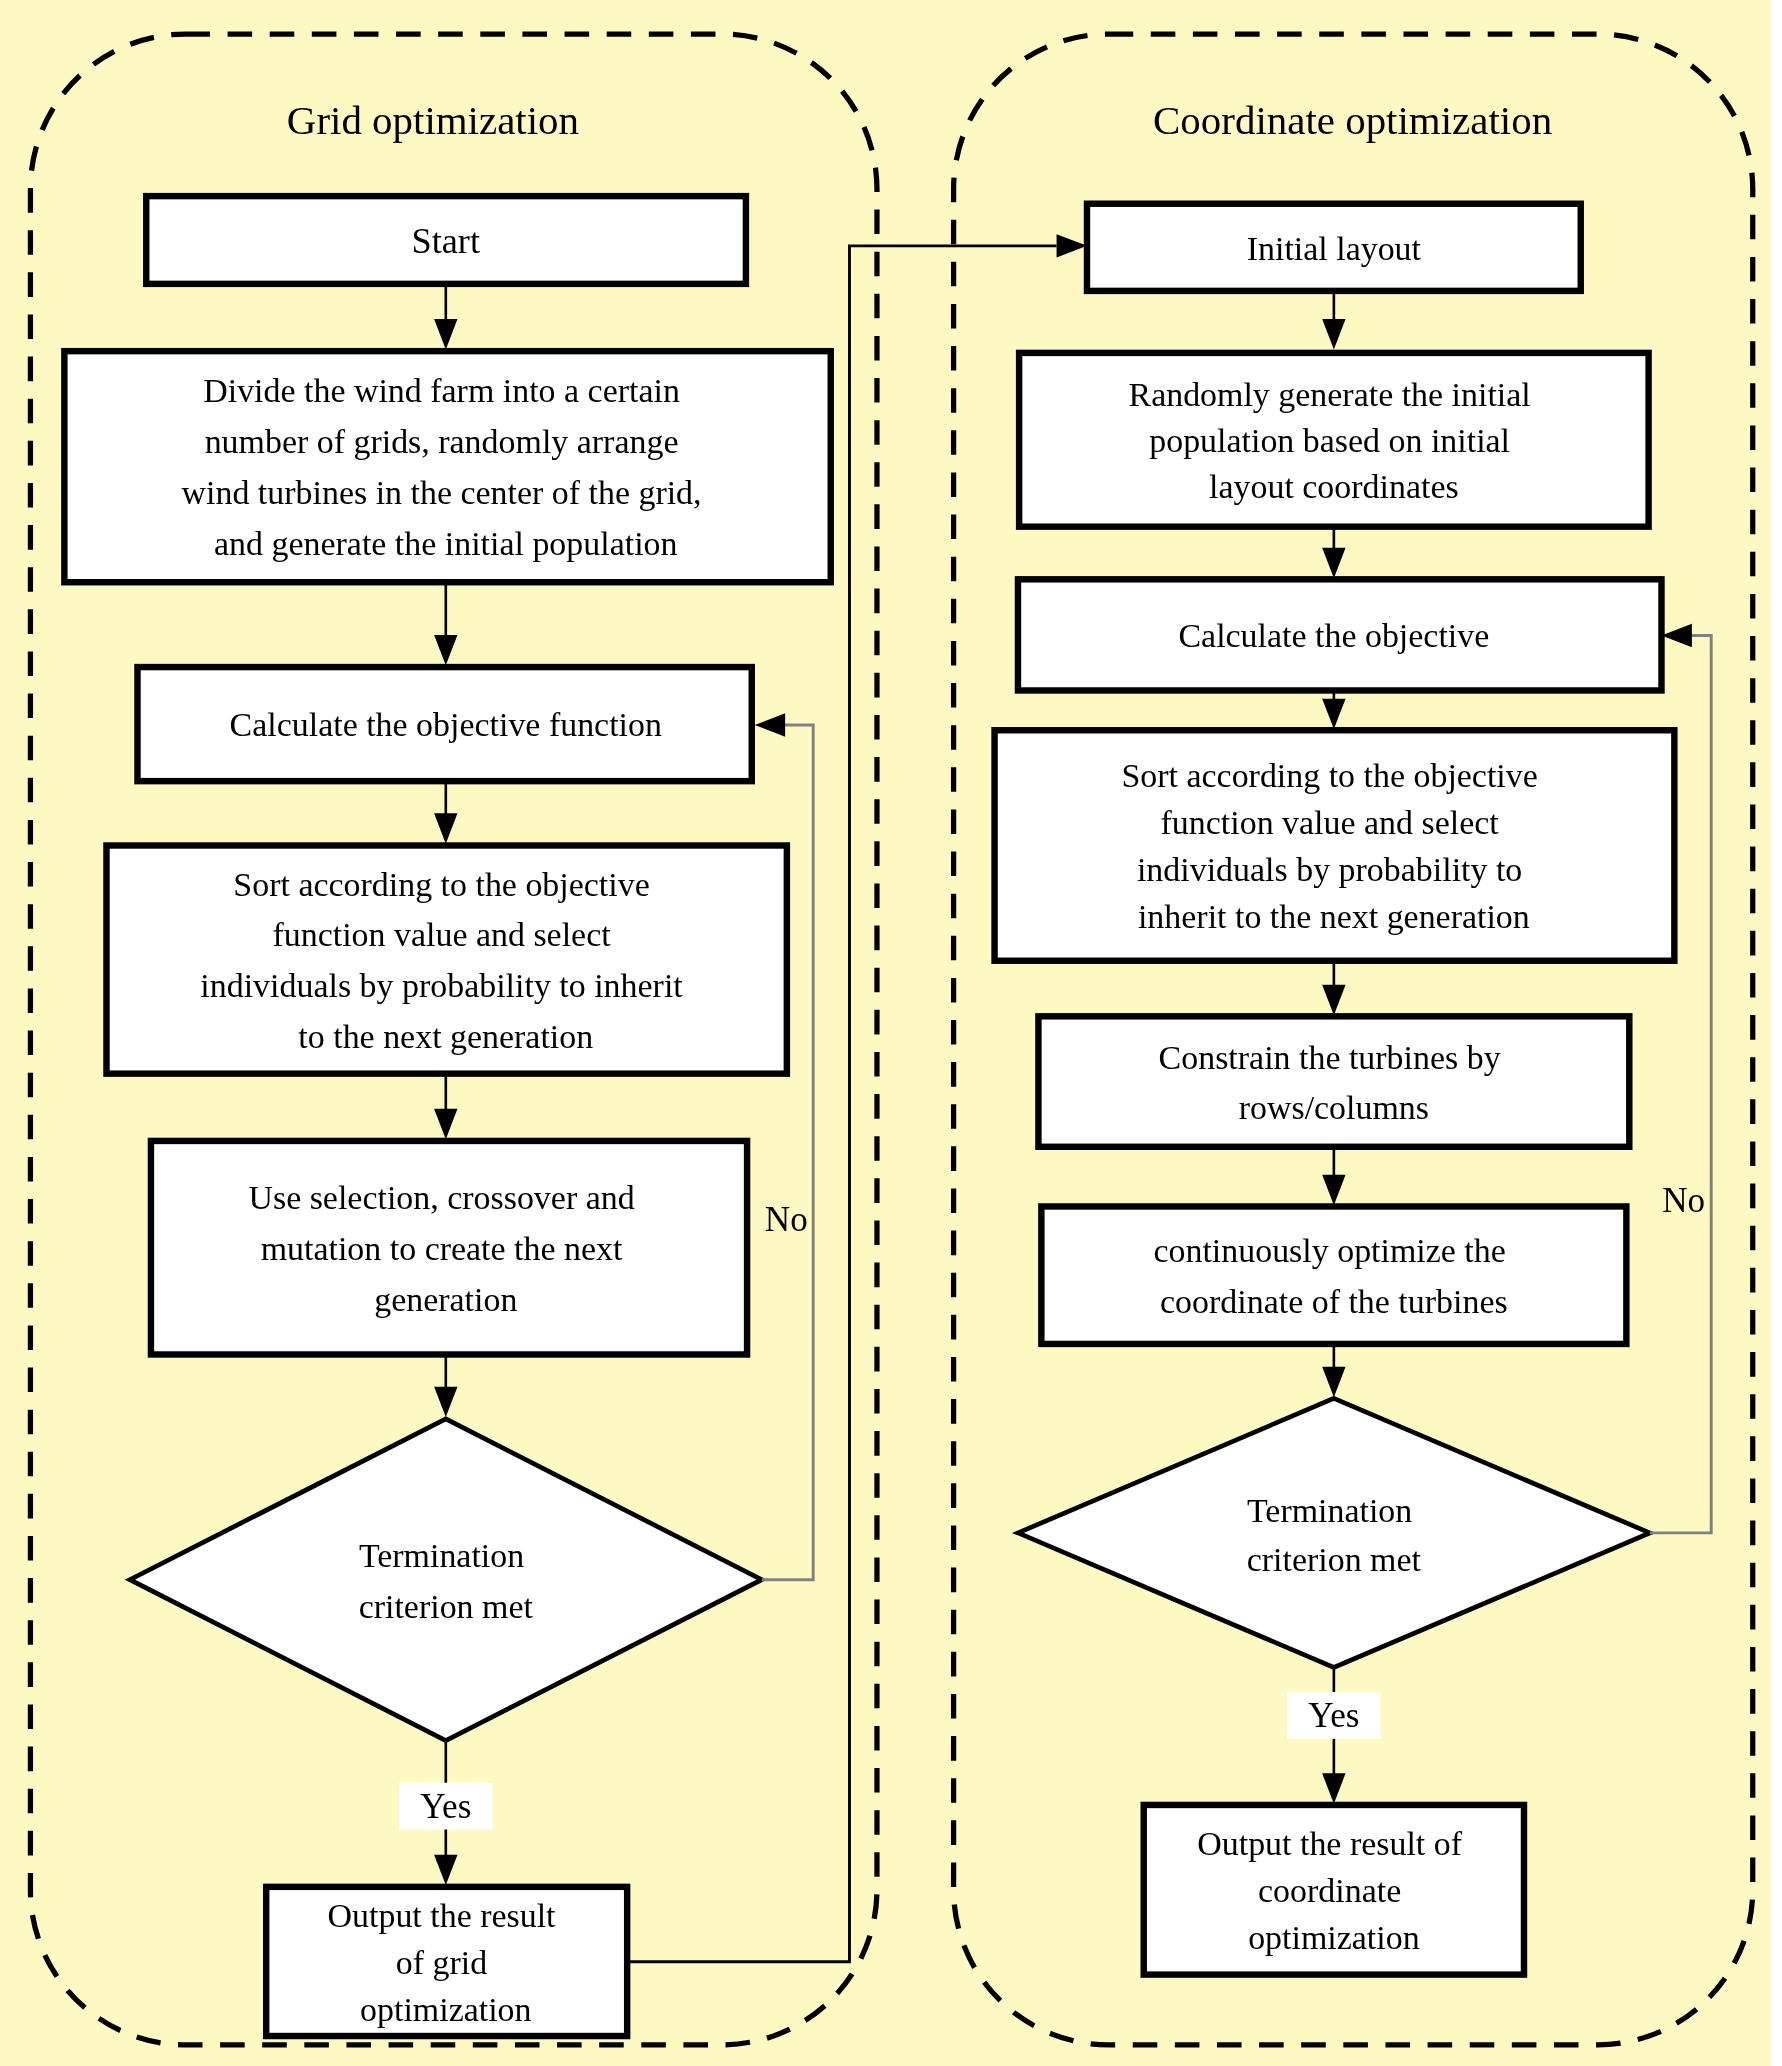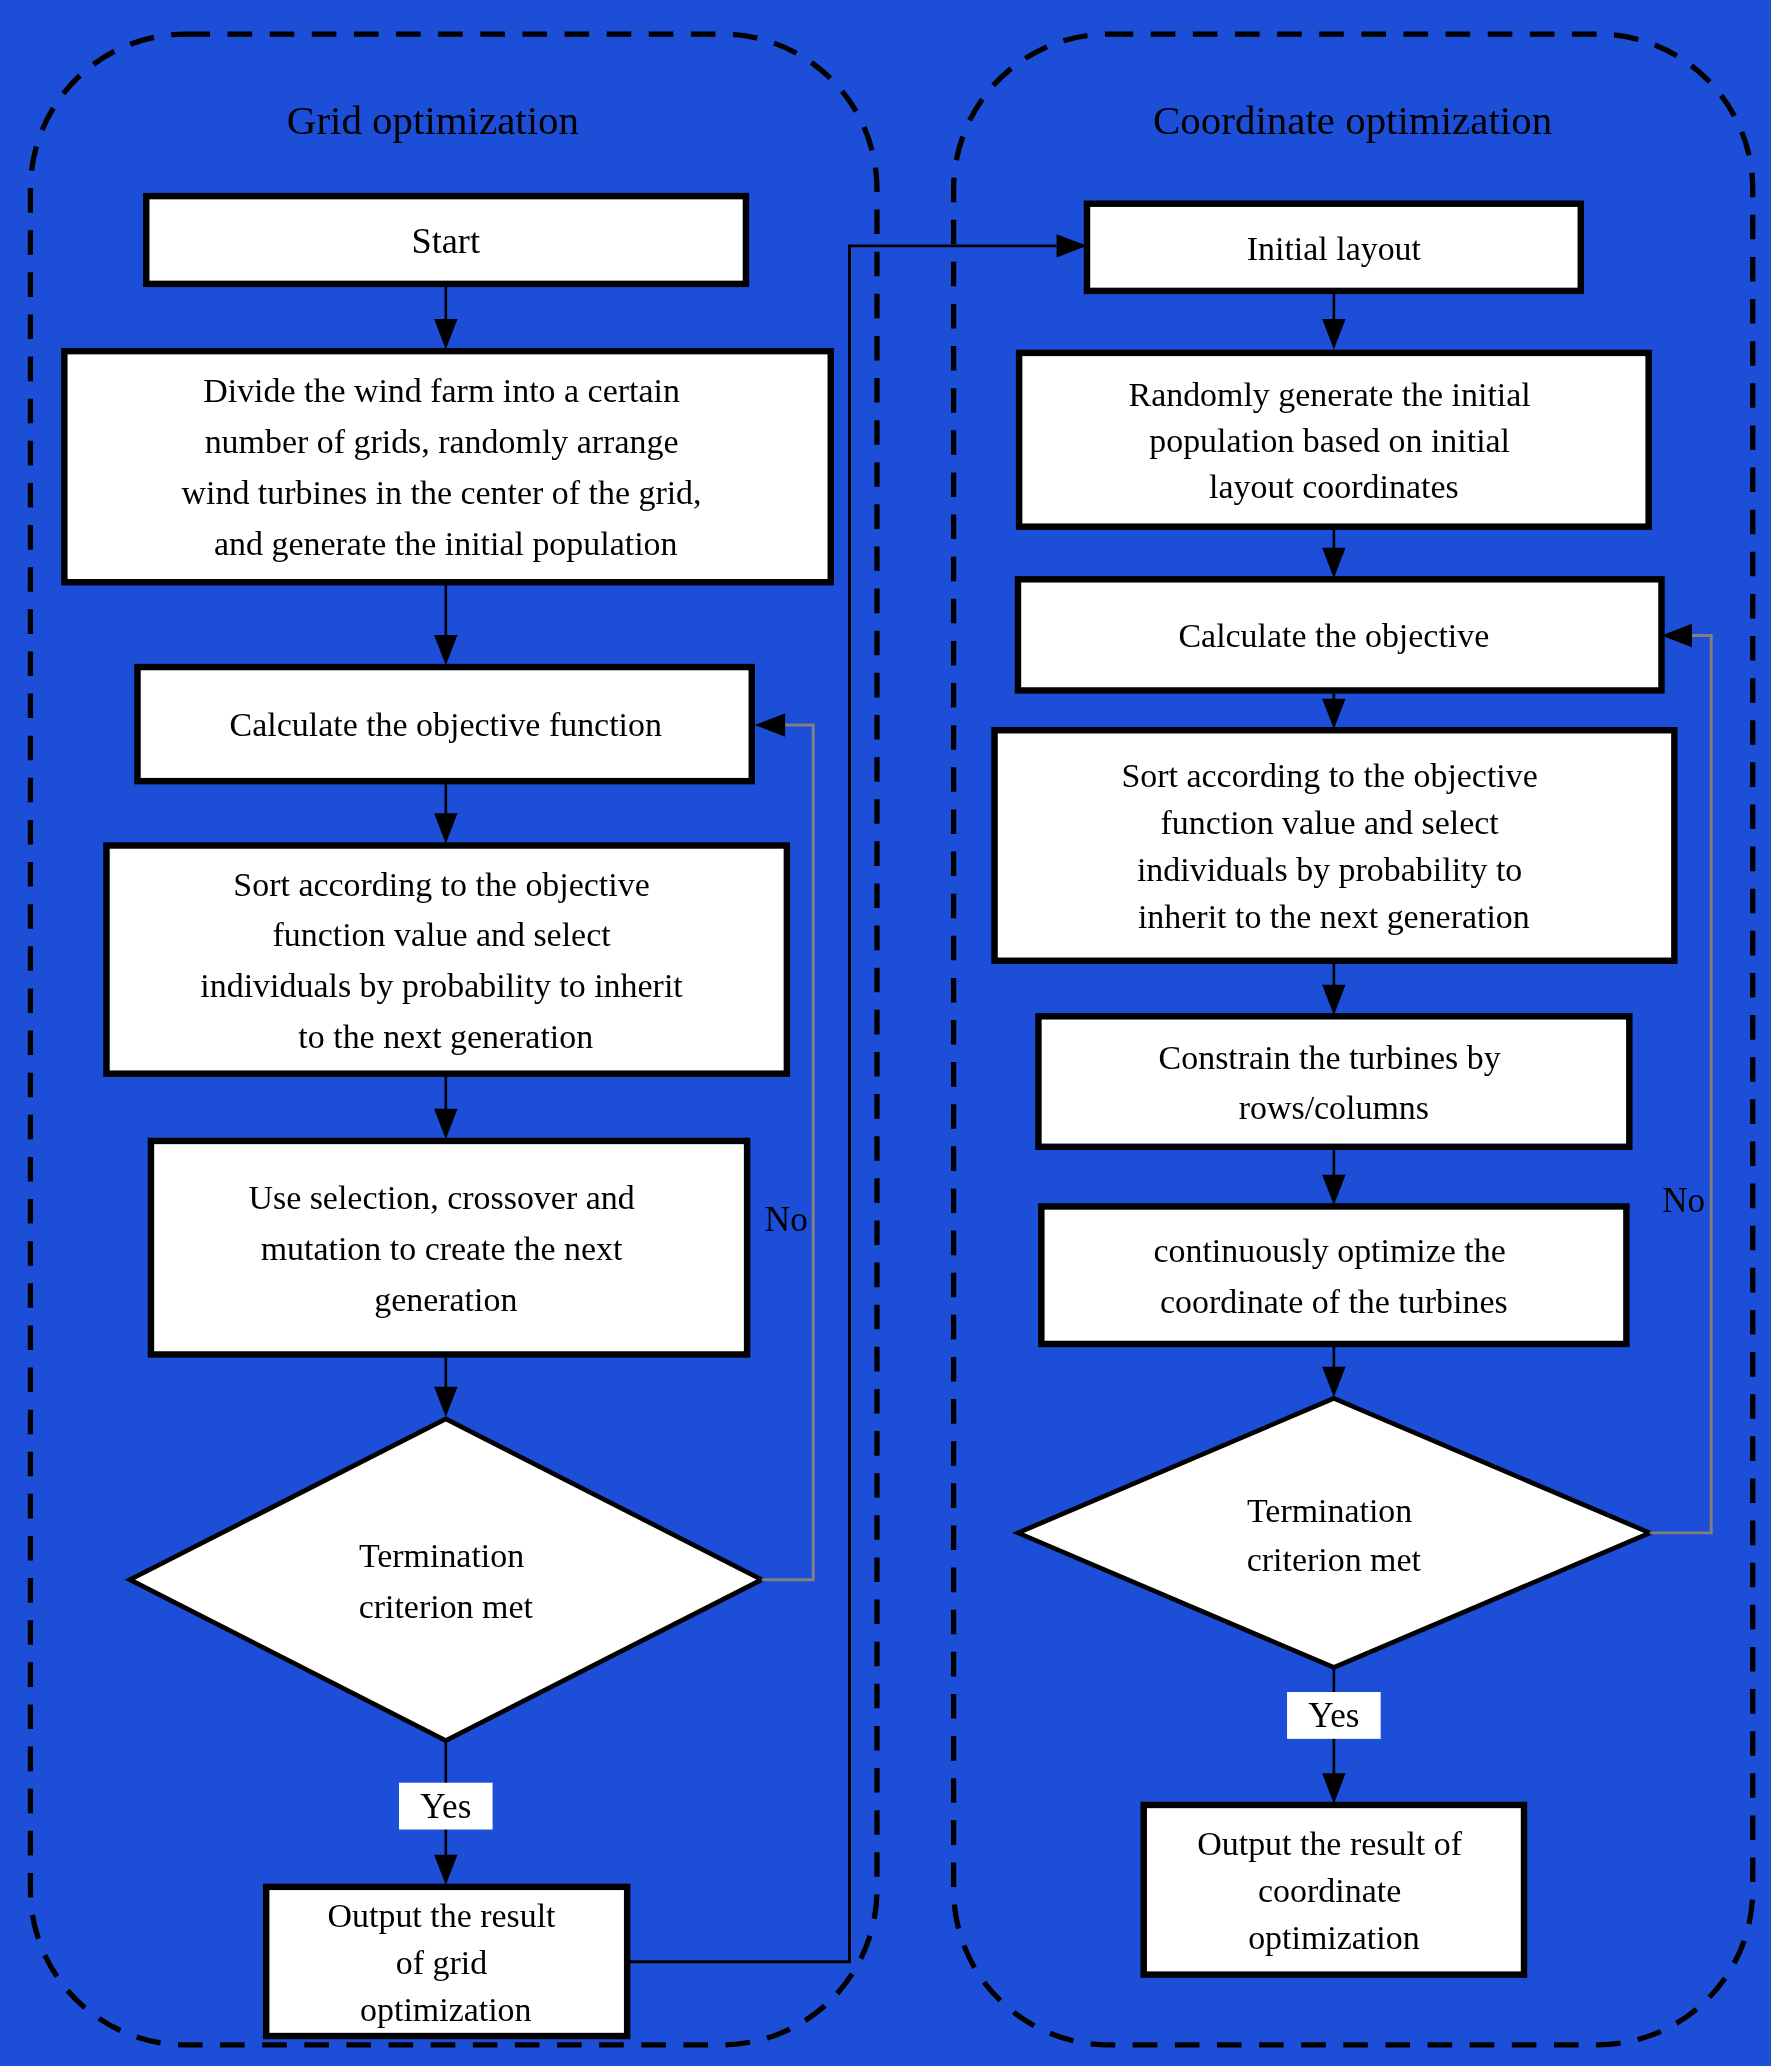--- a/index.html
+++ b/index.html
@@ -1,16 +1,16 @@
 <!DOCTYPE html>
 <html style="font-size:9.4px"><head>
 <meta charset="utf-8">
 <style>
   html,body{margin:0;padding:0;background:#ffffff;}
-  .stage{width:1771px;height:2066px;position:relative;background:#1d4ed8;}
+  .stage{width:1771px;height:2066px;position:relative;background:#fef9c3;}
   svg{display:block;}
   text{font-family:"Liberation Serif","DejaVu Serif",serif;fill:#000000;}
   .node-text{font-size:58px;text-anchor:middle;}
   .start-text{font-size:62px;text-anchor:middle;}
   .title-text{font-size:70px;text-anchor:middle;}
   .branch-text{font-size:60px;text-anchor:middle;}
   .box{fill:#ffffff;stroke:#000000;stroke-width:11;}
   .diamond{fill:#ffffff;stroke:#000000;stroke-width:8;}
   .panel{fill:none;stroke:#000000;stroke-width:9;stroke-dasharray:42 30;}
   .flowline{stroke:#000000;stroke-width:4.5;fill:none;}

